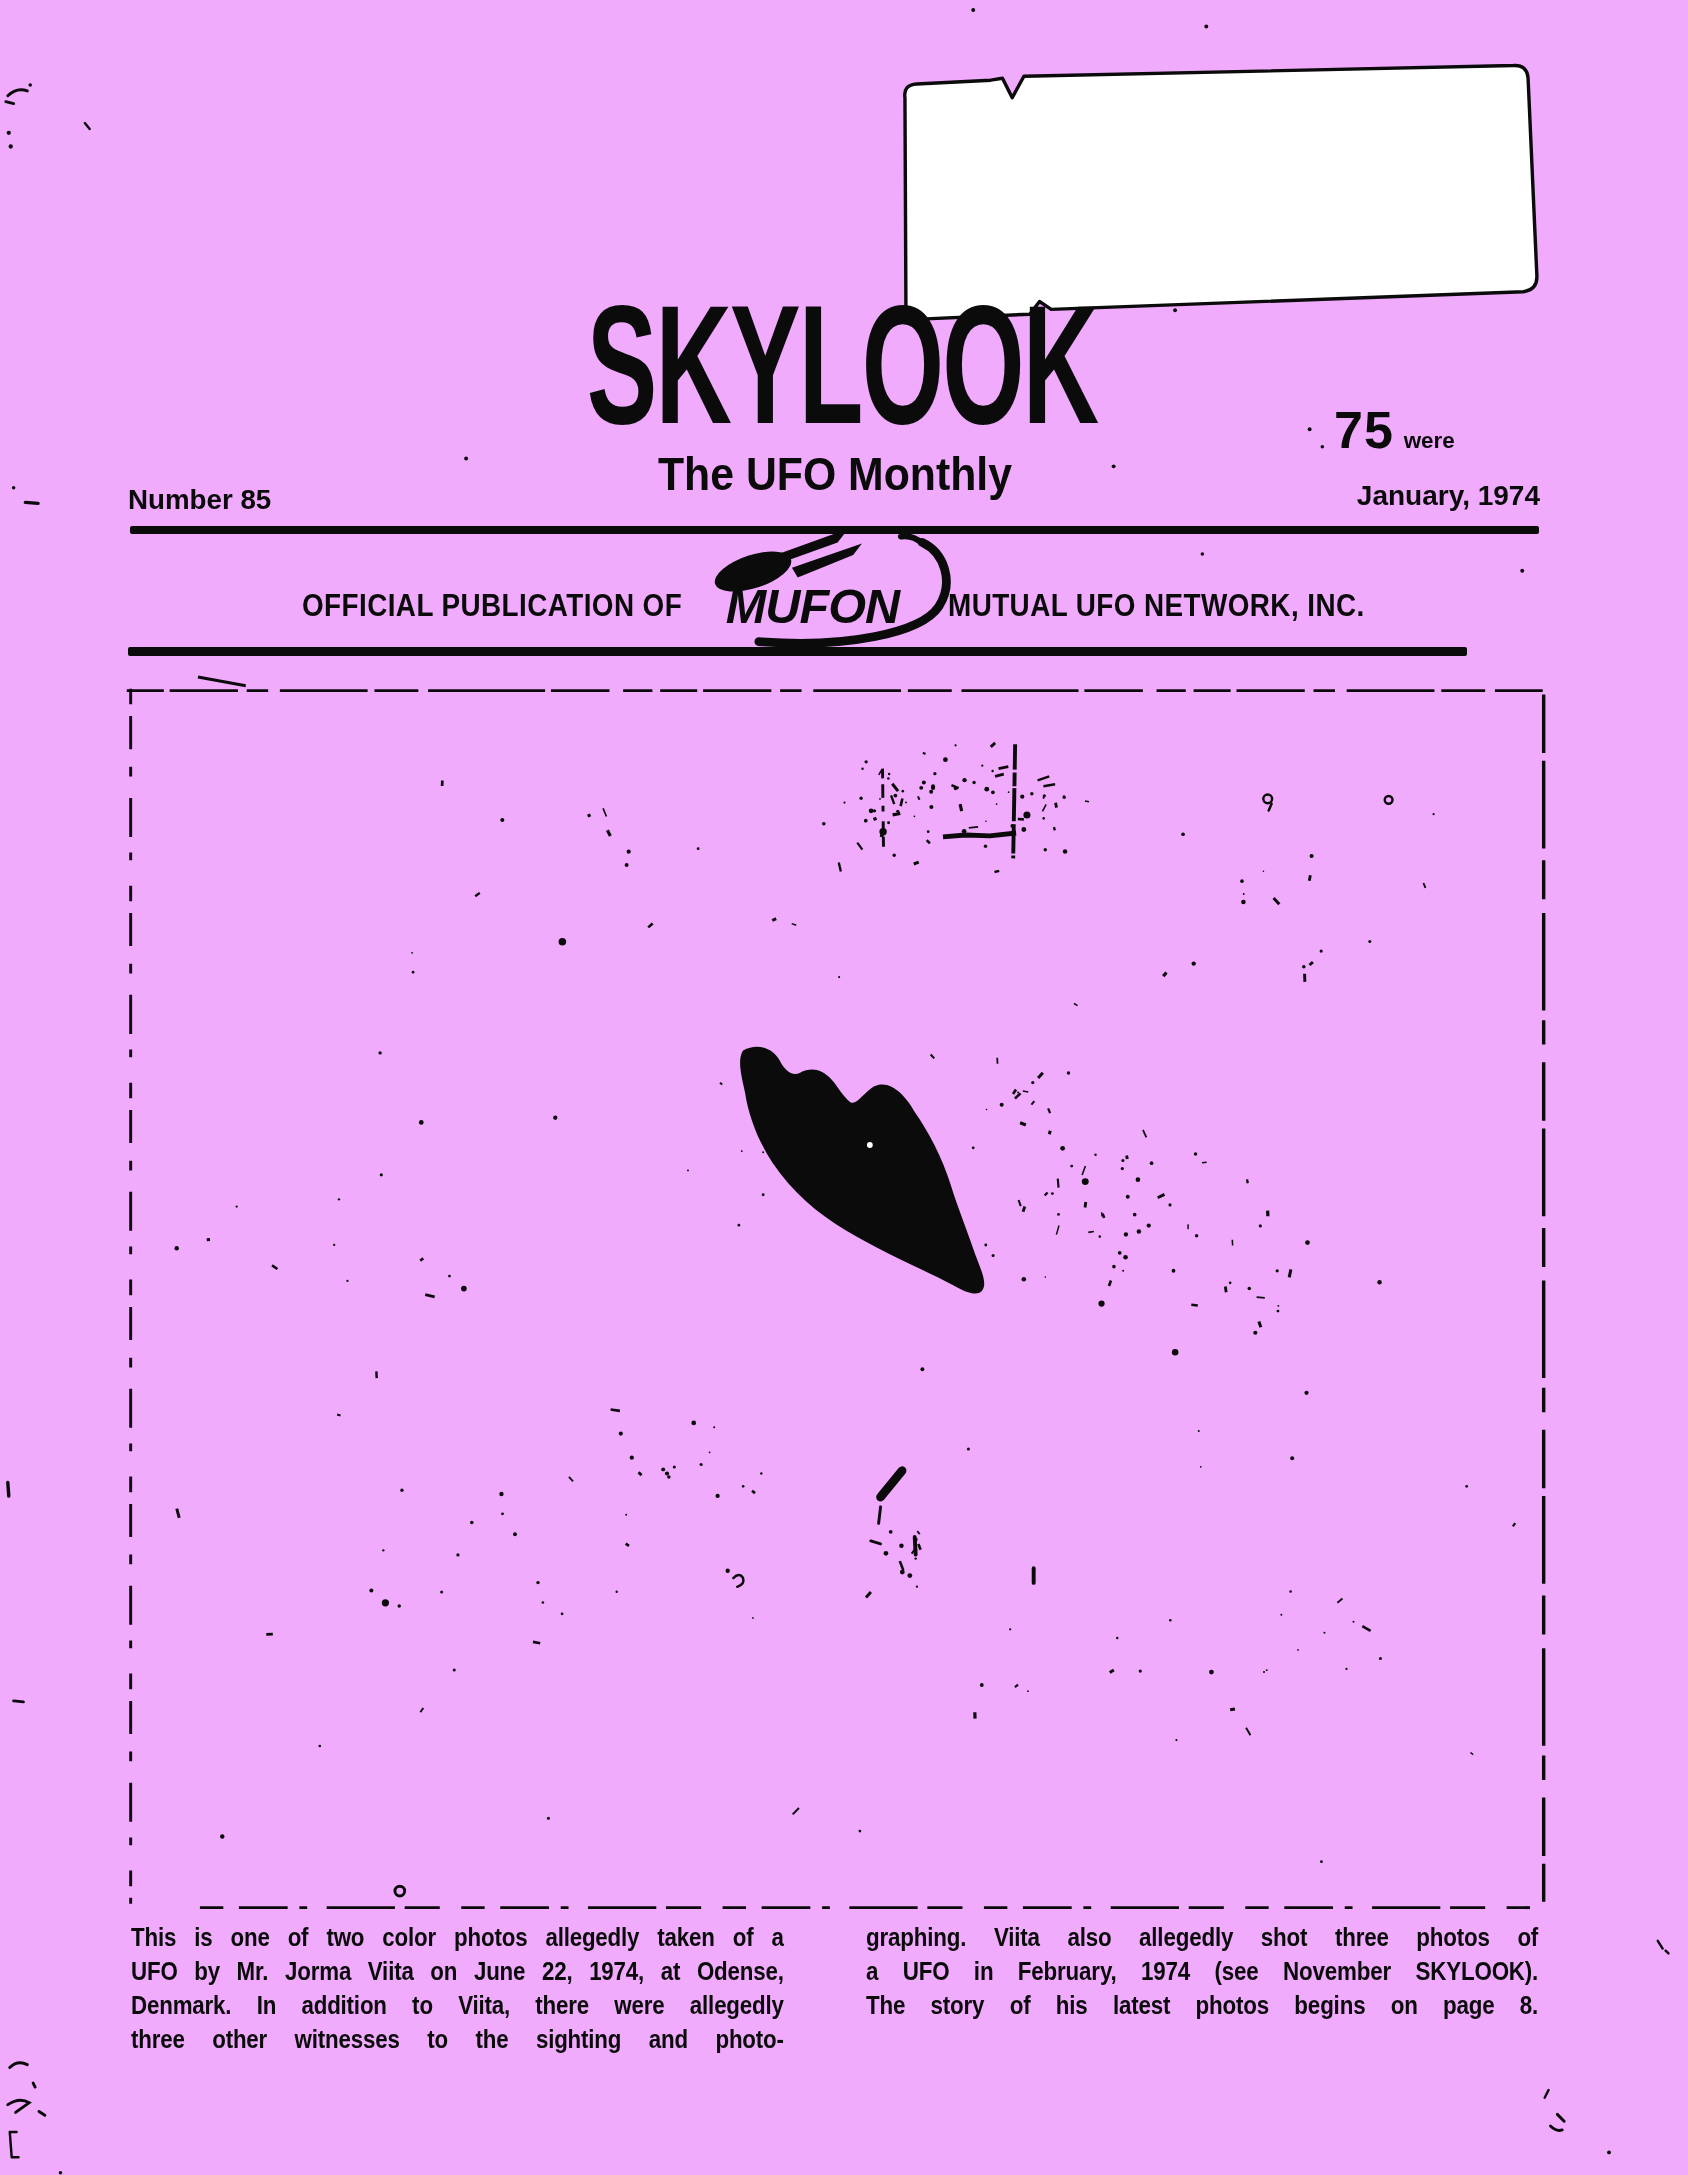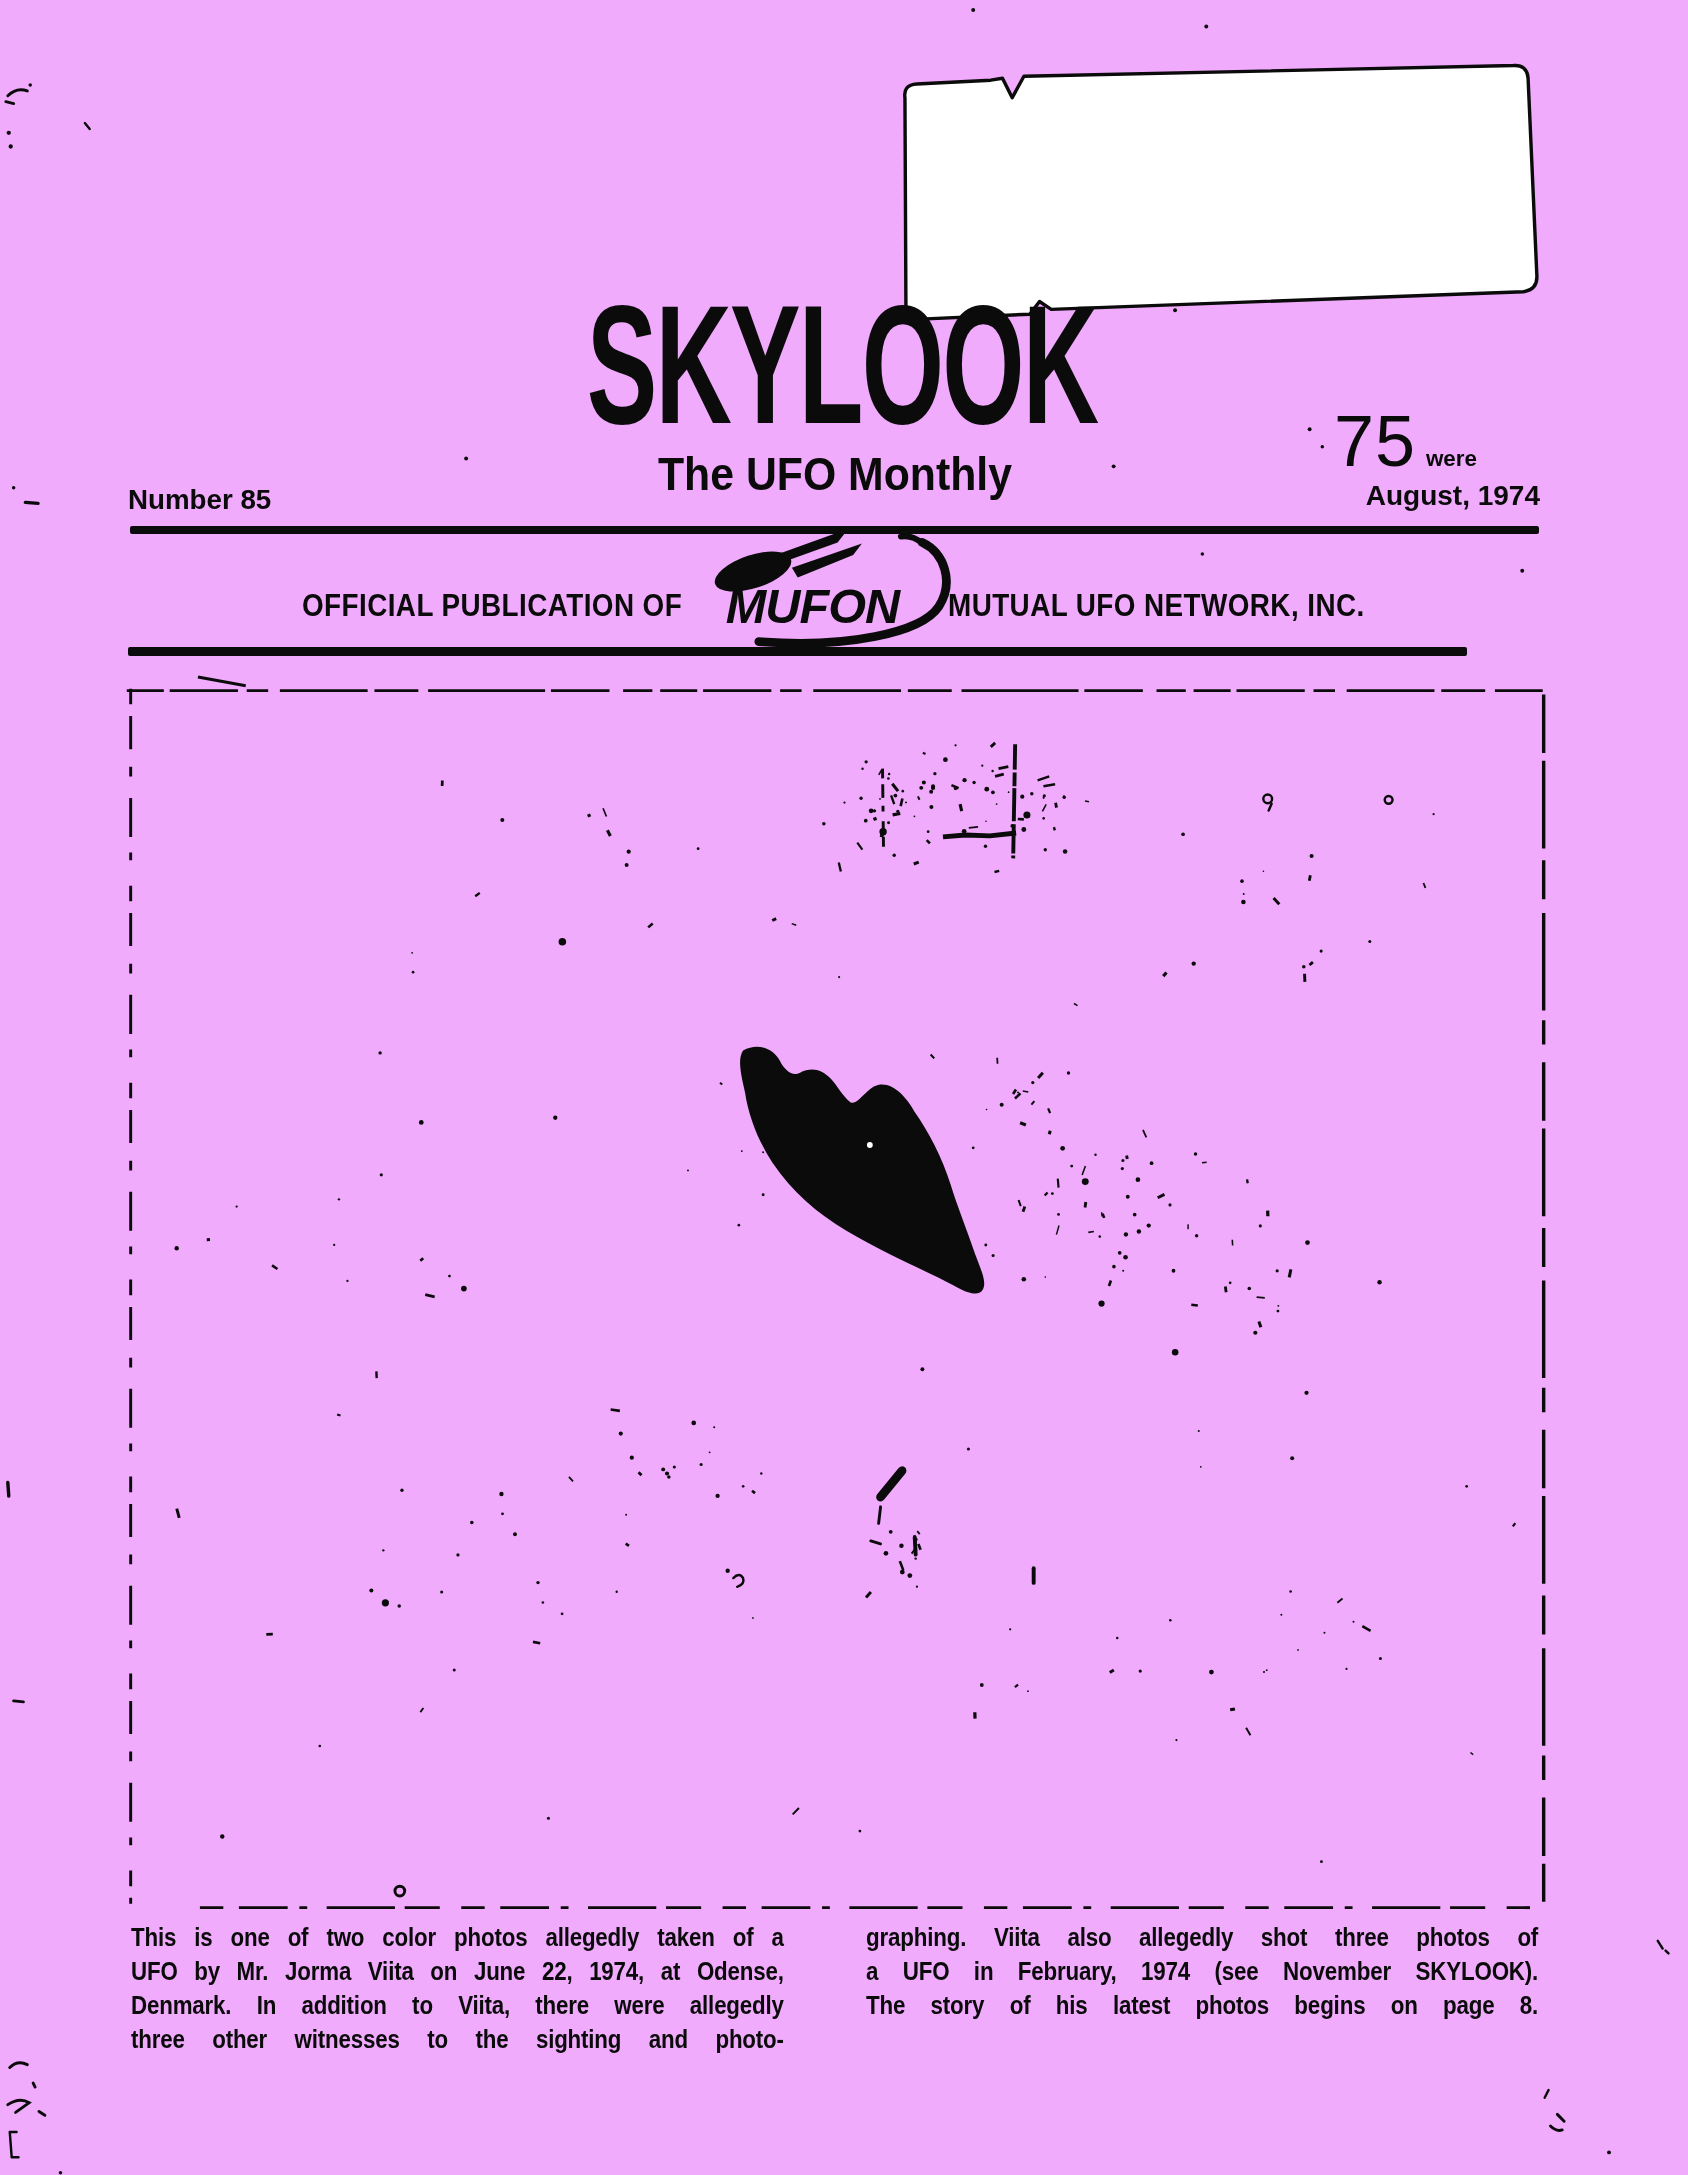--- a/index.html
+++ b/index.html
@@ -31,21 +31,21 @@
     transform:scaleX(0.99);transform-origin:left top;
   }
   .issue-date{
     top:480px;left:1540px;
     font-size:28px;font-weight:bold;white-space:nowrap;
     transform:translateX(-100%);
   }
   .price{
     top:400px;left:1334px;white-space:nowrap;
   }
-  .price .val{font-size:72px;font-weight:normal;letter-spacing:1px;}
+  .price .val{font-size:52px;font-weight:bold;letter-spacing:1px;}
   .price .unit{font-size:22.4px;font-weight:bold;margin-left:9.8px;}
   .rule{background:#0b0b0b;border-radius:2px;}
   .rule-top{left:130px;top:526px;width:1409px;height:7.8px;}
   .rule-bottom{left:128px;top:647px;width:1339px;height:8.8px;}
   .pub-prefix,.pub-suffix{
     top:587px;
     font-size:32px;font-weight:bold;letter-spacing:0.5px;white-space:nowrap;
     transform:scaleX(0.87);transform-origin:left top;
   }
   .pub-prefix{left:302px;}
@@ -481,21 +481,21 @@
       <circle cx="62" cy="2228" r="1.8" fill="#0b0b0b" stroke="none"></circle>
     </g>
   </svg>
 
   <div class="abs masthead-title">SKYLOOK</div>
   <div class="abs masthead-subtitle">The UFO Monthly</div>
   <div class="abs issue-number">Number 85</div>
   <div class="abs price">
     <span class="val">75</span><span class="unit">were</span>
   </div>
-  <div class="abs issue-date">August, 1974</div>
+  <div class="abs issue-date">January, 1974</div>
 
   <div class="abs rule rule-top"></div>
 
   <div class="abs pub-prefix">OFFICIAL PUBLICATION OF</div>
   <svg class="abs" style="left:673px;top:522px;" width="302" height="141" viewBox="690 535 310 145">
     <g fill="#0b0b0b">
       <ellipse cx="772" cy="586" rx="41" ry="17" transform="rotate(-18 772 586)"></ellipse>
       <polygon points="798,568 870,542 859,556 806,575"></polygon>
       <polygon points="812,582 884,557 875,569 818,592"></polygon>
     </g>

